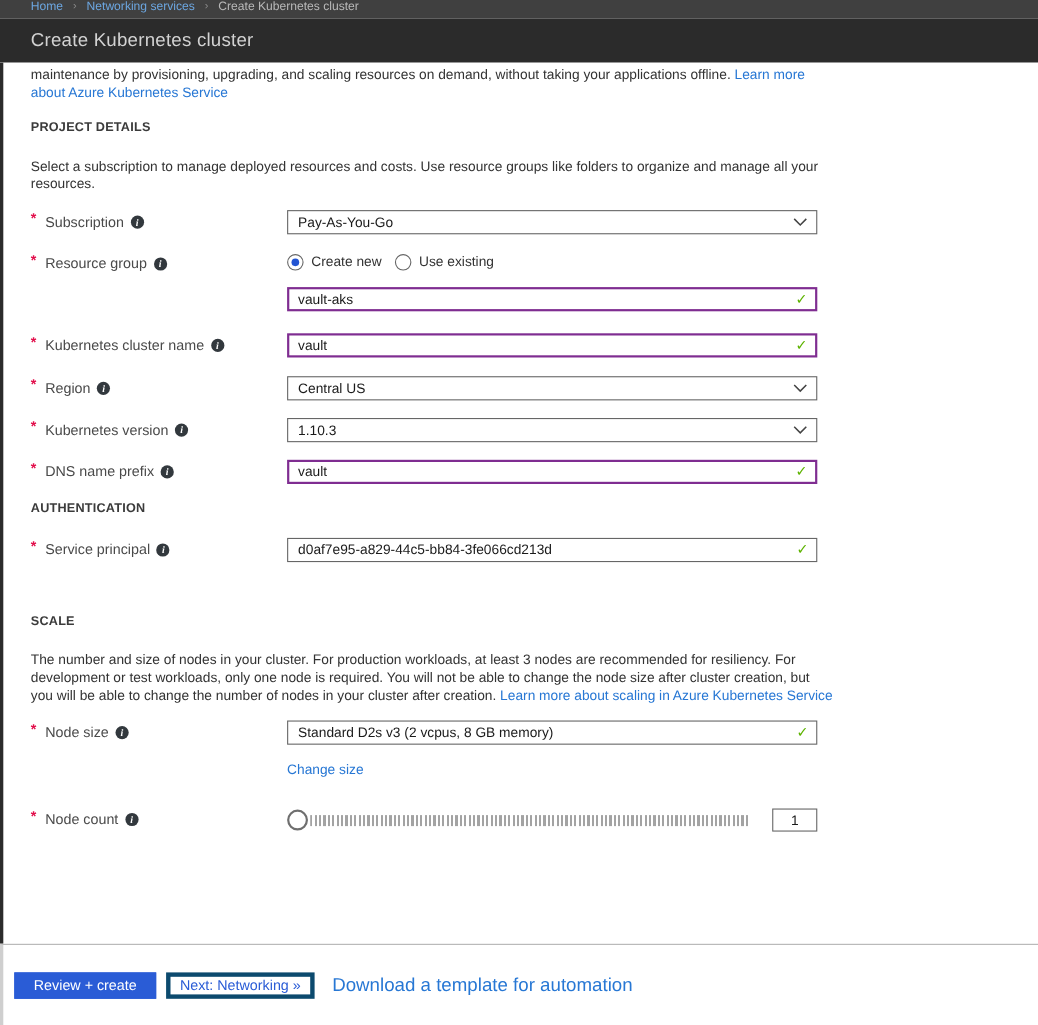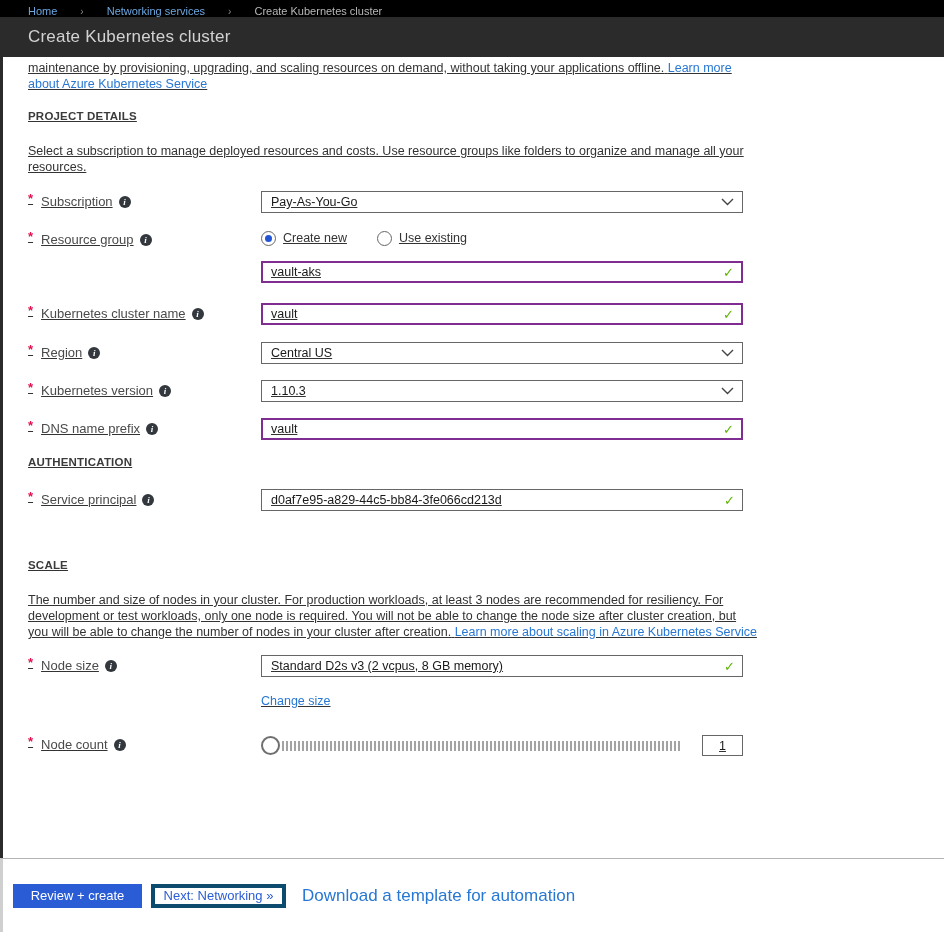--- a/index.html
+++ b/index.html
@@ -4,40 +4,39 @@
 <style>
   * { margin: 0; padding: 0; box-sizing: border-box; }
   html, body {
     width: 944px; height: 932px; overflow: hidden;
     background: #ffffff;
     font-family: "Liberation Sans", "DejaVu Sans", sans-serif;
     color: #333;
   }
   
   .breadcrumb-bar {
-    height: 17px; background: #000000;
-    display: flex; align-items: flex-end;
-    padding-left: 28px; gap: 23px;
+    height: 17px; background: #404040;
+    display: flex; align-items: flex-start;
+    padding-left: 28px; gap: 9px;
     font-size: 11px;
   }
   .breadcrumb-bar a { color: #6ca6e0; text-decoration: none; cursor: pointer; }
   .breadcrumb-sep { color: #8a8a8a; font-size: 10px; }
   .breadcrumb-current { color: #b8b8b8; }
   .title-bar {
     height: 40px; background: #2b2b2b;
     display: flex; align-items: center; padding-left: 28px;
   }
   .title-bar h1 { font-size: 17px; font-weight: 400; color: #d2d2d2; letter-spacing: .2px; }
   
   .content {
     height: 801px; overflow: hidden;
     border-left: 3px solid #2b2b2b;
     padding: 3px 28px 0 25px;
     background: #fff;
-    text-decoration: underline;
   }
   .intro, .section-desc {
     font-size: 12.5px; line-height: 16px; color: #333;
     max-width: 718px;
   }
   .content a.body-link { color: #2777d4; text-decoration: none; cursor: pointer; }
   .section-heading {
     font-size: 11.5px; font-weight: 700; color: #3b3b3b; letter-spacing: .2px;
   }
   .mt-lg { margin-top: 21px; }
@@ -68,21 +67,21 @@
   .field .check {
     position: absolute; right: 7px; top: 50%; transform: translateY(-50%);
     color: #5db300; font-size: 13px; font-weight: 700;
   }
   .dropdown { cursor: pointer; }
   .dropdown .chev {
     position: absolute; right: 8px; top: 50%; transform: translateY(-50%);
     display: flex; align-items: center;
   }
   
-  .radio-line { display: flex; align-items: center; gap: 30px; height: 18px; }
+  .radio-line { display: flex; align-items: center; gap: 12px; height: 18px; }
   .radio-opt { display: flex; align-items: center; gap: 7px; cursor: pointer; font-size: 12.5px; color: #333; }
   .radio-circle {
     width: 15px; height: 15px; border-radius: 50%;
     border: 1px solid #666; background: #fff;
     display: flex; align-items: center; justify-content: center; flex: 0 0 15px;
   }
   .radio-dot { width: 7px; height: 7px; border-radius: 50%; background: #2254d3; }
   
   .slider-row { display: flex; align-items: center; height: 23px; }
   .slider-handle {

